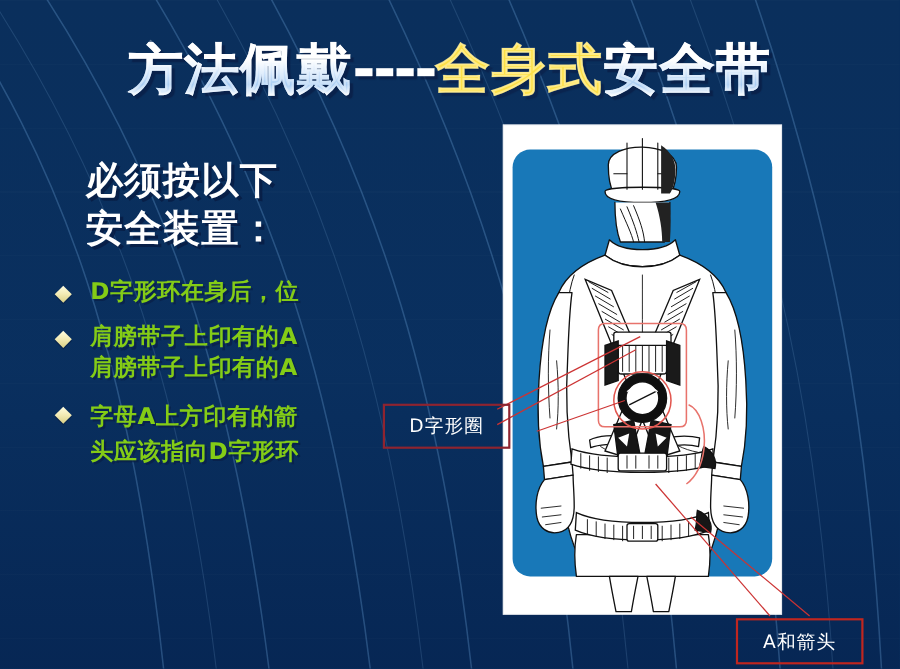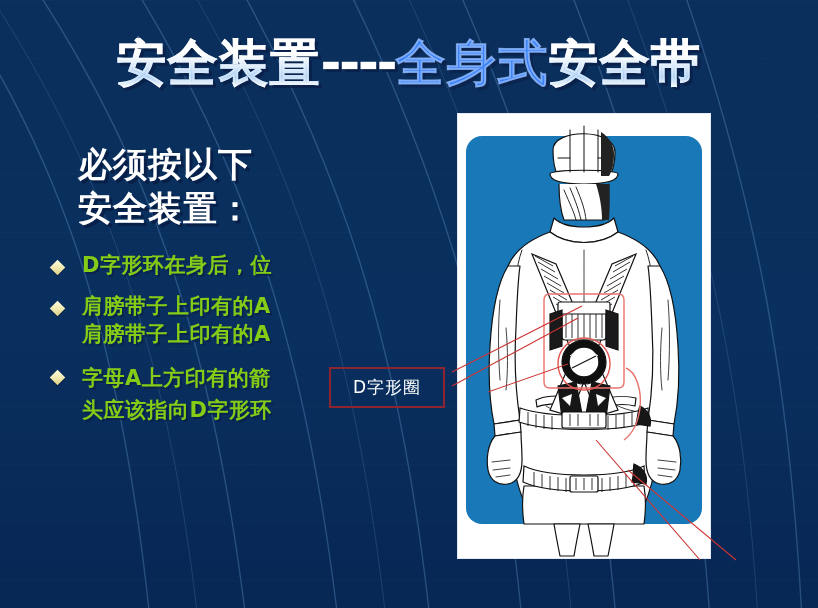--- a/index.html
+++ b/index.html
@@ -42,21 +42,21 @@
     -webkit-text-stroke:0.5px rgba(255,255,255,.35);
   }
   #title .w{
     color:#eef6ff;
     background:linear-gradient(180deg,#ffffff 0%,#ffffff 32%,#cfe4fb 58%,#a9cdf3 78%,#ffffff 100%);
     -webkit-background-clip:text;background-clip:text;
     -webkit-text-fill-color:transparent;
     filter:drop-shadow(3px 3px 0 rgba(10,30,70,.75));
   }
   #title .r{
-    color:#3b82f6;
+    color:#fde047;
     filter:drop-shadow(3px 3px 0 rgba(10,30,70,.6));
     text-align:center;
   }
   #title .dash{
     color:#ffffff;
     filter:drop-shadow(3px 3px 0 rgba(10,30,70,.75));
     letter-spacing:-2px;
   }
 
   
@@ -97,21 +97,21 @@
   #pic svg{display:block;}
 
   
   .callout{
     position:absolute;
     display:flex;align-items:center;justify-content:center;
     color:#ffffff;font-size:17px;letter-spacing:1px;
     background:transparent;
   }
   #callout-dring{
-    left:329px;top:367px;width:112px;height:37px;
+    left:348px;top:367px;width:112px;height:37px;
     border:2px solid #8e2430;
   }
   #callout-arrow{
     left:669px;top:562px;width:112px;height:38px;
     border:2px solid #c0261f;
   }
   
   #leaders{position:absolute;inset:0;pointer-events:none;}
   #leaders svg{display:block;width:818px;height:608px;}
 </style>
@@ -139,21 +139,21 @@
       <g fill="none" stroke="#8ec0ea" stroke-opacity="0.16" stroke-width="1">
         <path d="M -20 -20 C 100 160, 166 340, 198 620"></path>
         <path d="M 186 -20 C 300 175, 356 355, 386 620"></path>
         <path d="M 400 -20 C 502 195, 550 375, 572 620"></path>
         <path d="M 620 -20 C 708 208, 744 388, 758 620"></path>
       </g>
     </svg>
   </div>
 
   <div id="title">
-    <span class="seg w">安全装置</span><span class="seg dash">----</span><span class="seg r">全身式</span><span class="seg w">安全带</span>
+    <span class="seg w">方法佩戴</span><span class="seg dash">----</span><span class="seg r">全身式</span><span class="seg w">安全带</span>
   </div>
 
   <div id="subtitle">
     <div>必须按以下</div>
     <div>安全装置：</div>
   </div>
 
   <div id="bullets">
 
     <div class="bullet b1">
@@ -346,14 +346,17 @@
         <path d="M596 440 L700 560"></path>
         <path d="M628 470 L736 560"></path>
       </g>
     </svg>
   </div>
 
   <div class="callout" id="callout-dring">
     <span>D字形圈</span>
   </div>
 
+  <div class="callout" id="callout-arrow">
+    <span>A和箭头</span>
+  </div>
 
 </div>
 
 </body></html>

